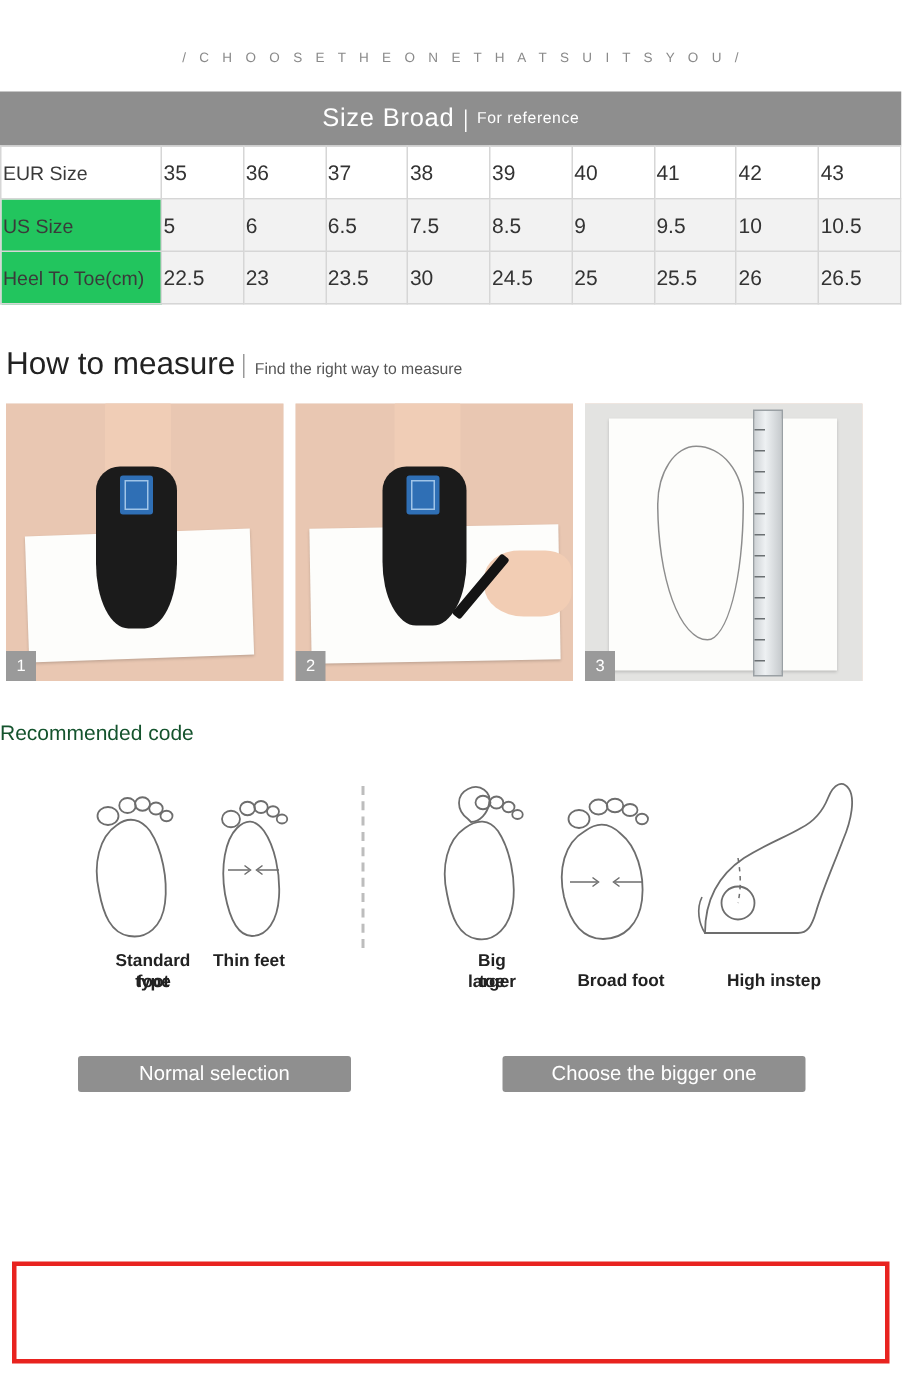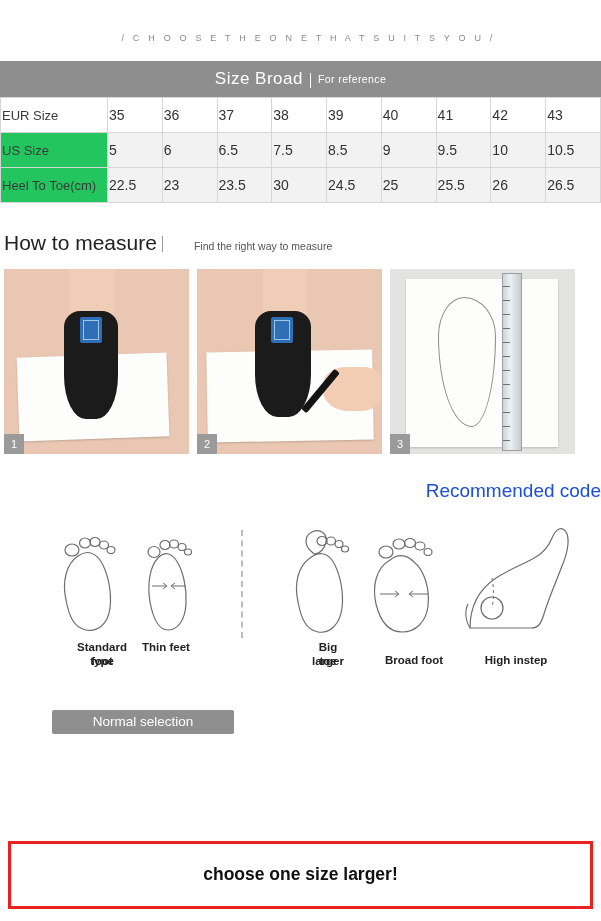--- a/index.html
+++ b/index.html
@@ -95,21 +95,20 @@
     display: inline-block;
     width: 1px;
     height: 16px;
     background: #999;
     margin: 0 7px 3px 5px;
   }
   .measure-head .sub {
     font-size: 10.5px;
     color: #555;
     padding-bottom: 3px;
-    margin-left: 24px;
   }
 
   .photos {
     display: flex;
     gap: 8px;
     margin-top: 14px;
     padding: 0 4px;
   }
   .photo {
     position: relative;
@@ -181,23 +180,23 @@
     width: 7px;
   }
   .outline-trace {
     position: absolute;
     border: 1px solid #8d8d8d;
     border-radius: 45% 55% 42% 58% / 30% 30% 70% 70%;
   }
 
   
   .rec-title {
-    text-align: right;
-    font-size: 19px;
-    color: #1d4ed8;
+    text-align: left;
+    font-size: 14px;
+    color: #14532d;
     margin-top: 26px;
   }
   .feet-row {
     position: relative;
     height: 200px;
     margin-top: 6px;
   }
   .feet-svg { display:block; margin: 0 auto; }
   .vsep {
     position: absolute;
@@ -416,17 +415,17 @@
       <span>Big toe</span><br>
       <span>larger</span>
     </span>
     <span style="left:414px; top:13px;">Broad foot</span>
     <span style="left:516px; top:13px;">High instep</span>
   </div>
 </div>
 
 <div class="btn-row">
   <div class="pill" style="left:52px; width:182px;">Normal selection</div>
+  <div class="pill" style="left:335px; width:202px;">Choose the bigger one</div>
 </div>
 
 <div class="note-box">
-  <div class="l2">choose one size larger!</div>
 </div>
 
 </body></html>

